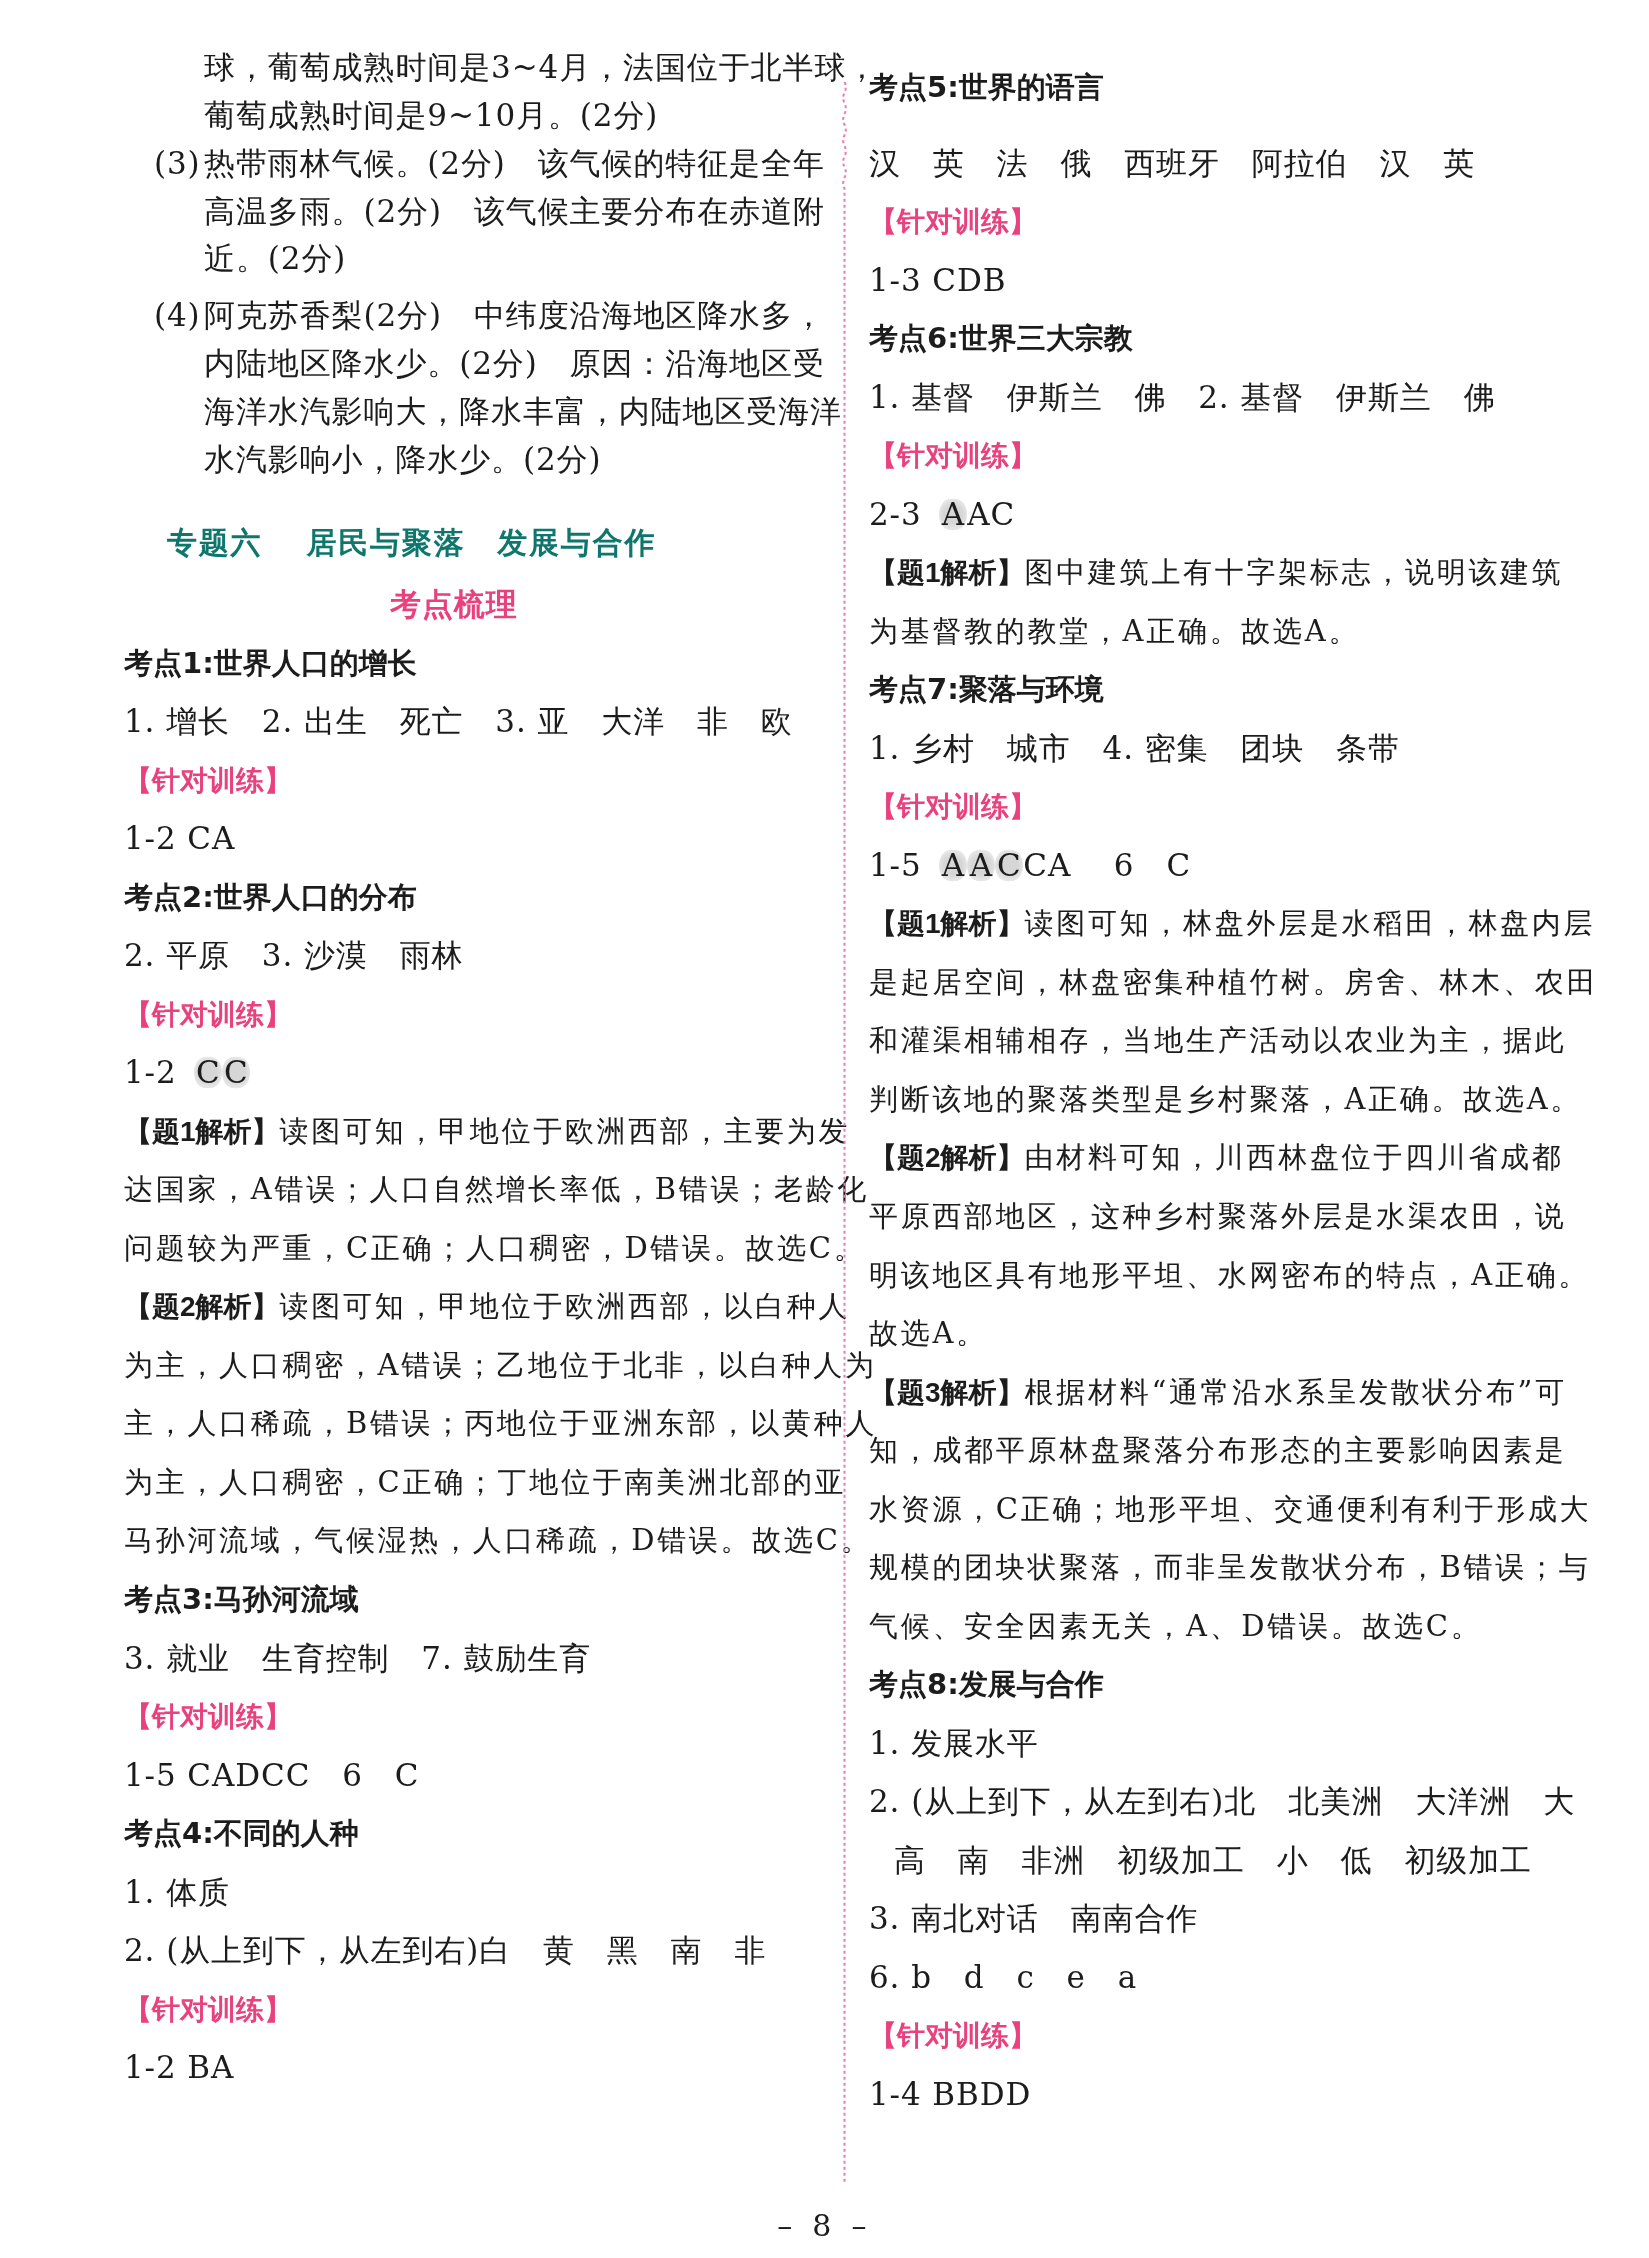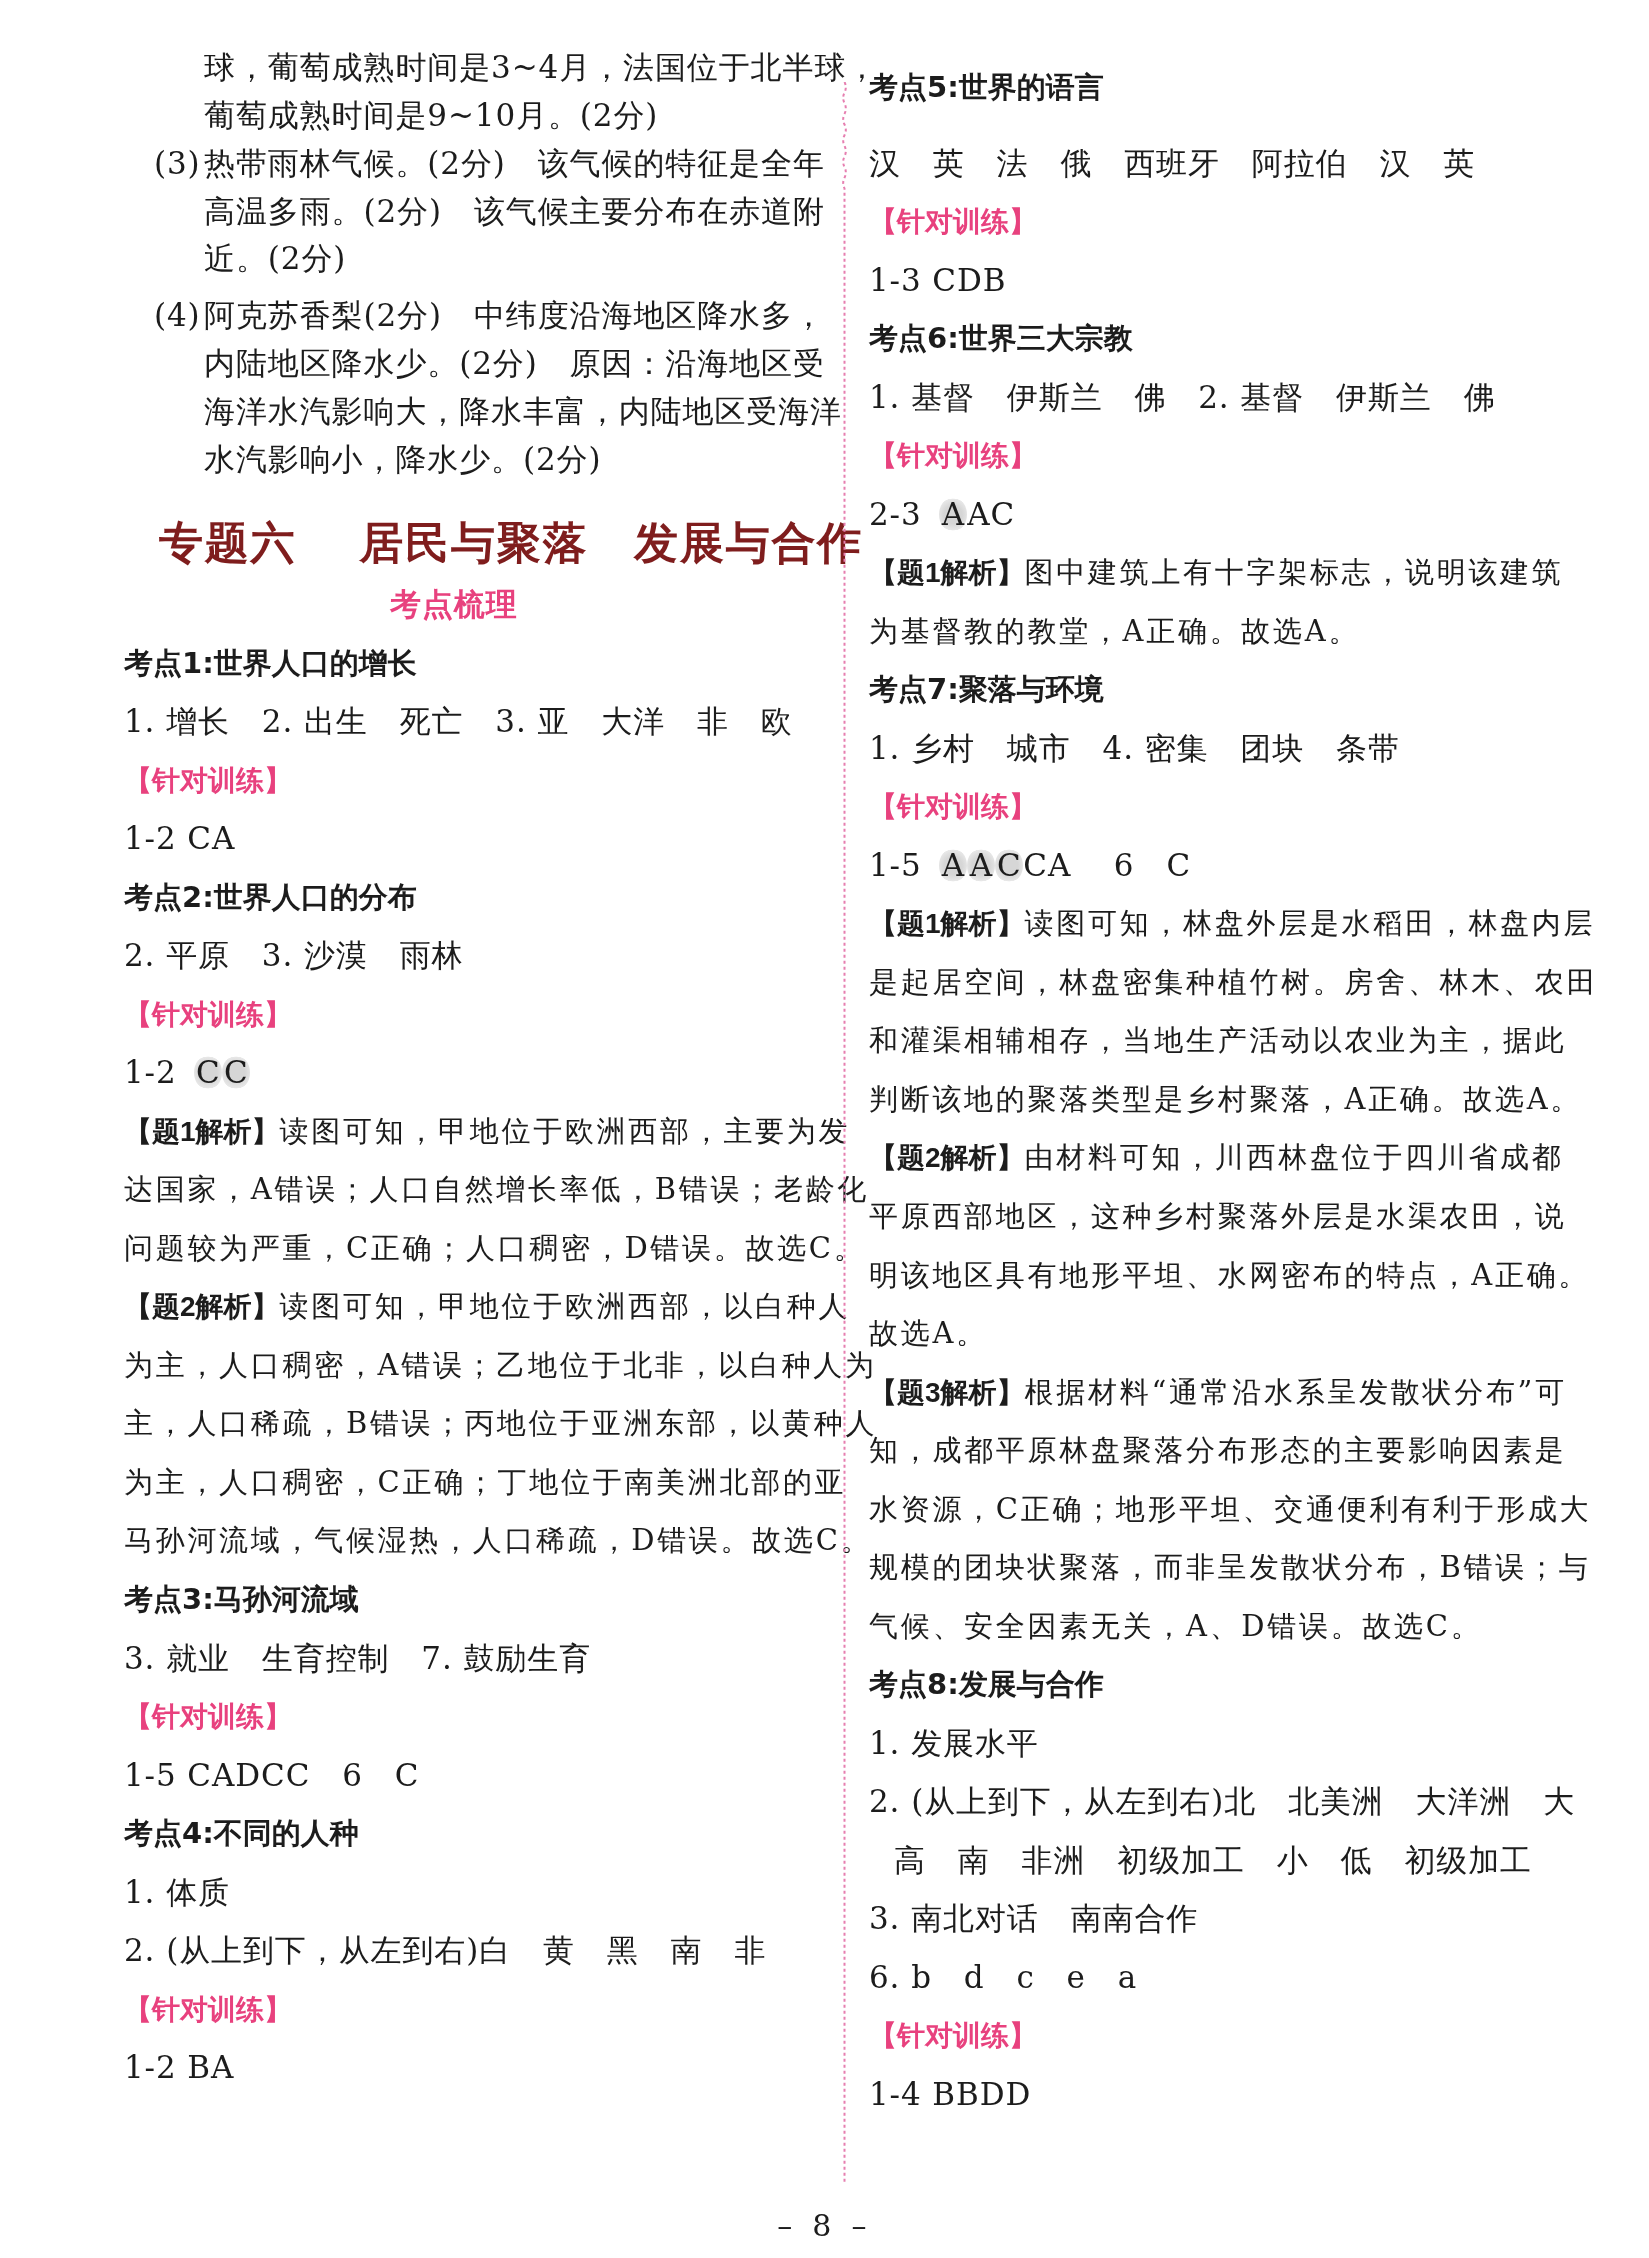--- a/index.html
+++ b/index.html
@@ -20,21 +20,21 @@
     .bold-head {
       font-family: "DejaVu Sans", "Liberation Sans", sans-serif;
       font-weight: bold; font-size: 29px; letter-spacing: 0px;
     }
     .pink-label {
       font-family: "DejaVu Sans", "Liberation Sans", sans-serif;
       font-weight: bold; font-size: 28px; color: #e8417e; letter-spacing: 0;
     }
     .topic-title {
       font-family: "DejaVu Sans", "Liberation Sans", sans-serif;
-      font-weight: bold; font-size: 44px; color: #7f1d1d; letter-spacing: 1.8px;
+      font-weight: bold; font-size: 30px; color: #0f766e; letter-spacing: 1.8px; margin-left: 8px;
     }
     .subtitle {
       font-family: "DejaVu Sans", "Liberation Sans", sans-serif;
       font-weight: bold; font-size: 31px; color: #e8417e;
     }
     .analysis-tag {
       font-family: Liberation Sans, sans-serif;
       font-weight: bold; font-size: 28px; letter-spacing: 0;
     }
     .analysis { letter-spacing: 2.7px; font-size: 29px; }

